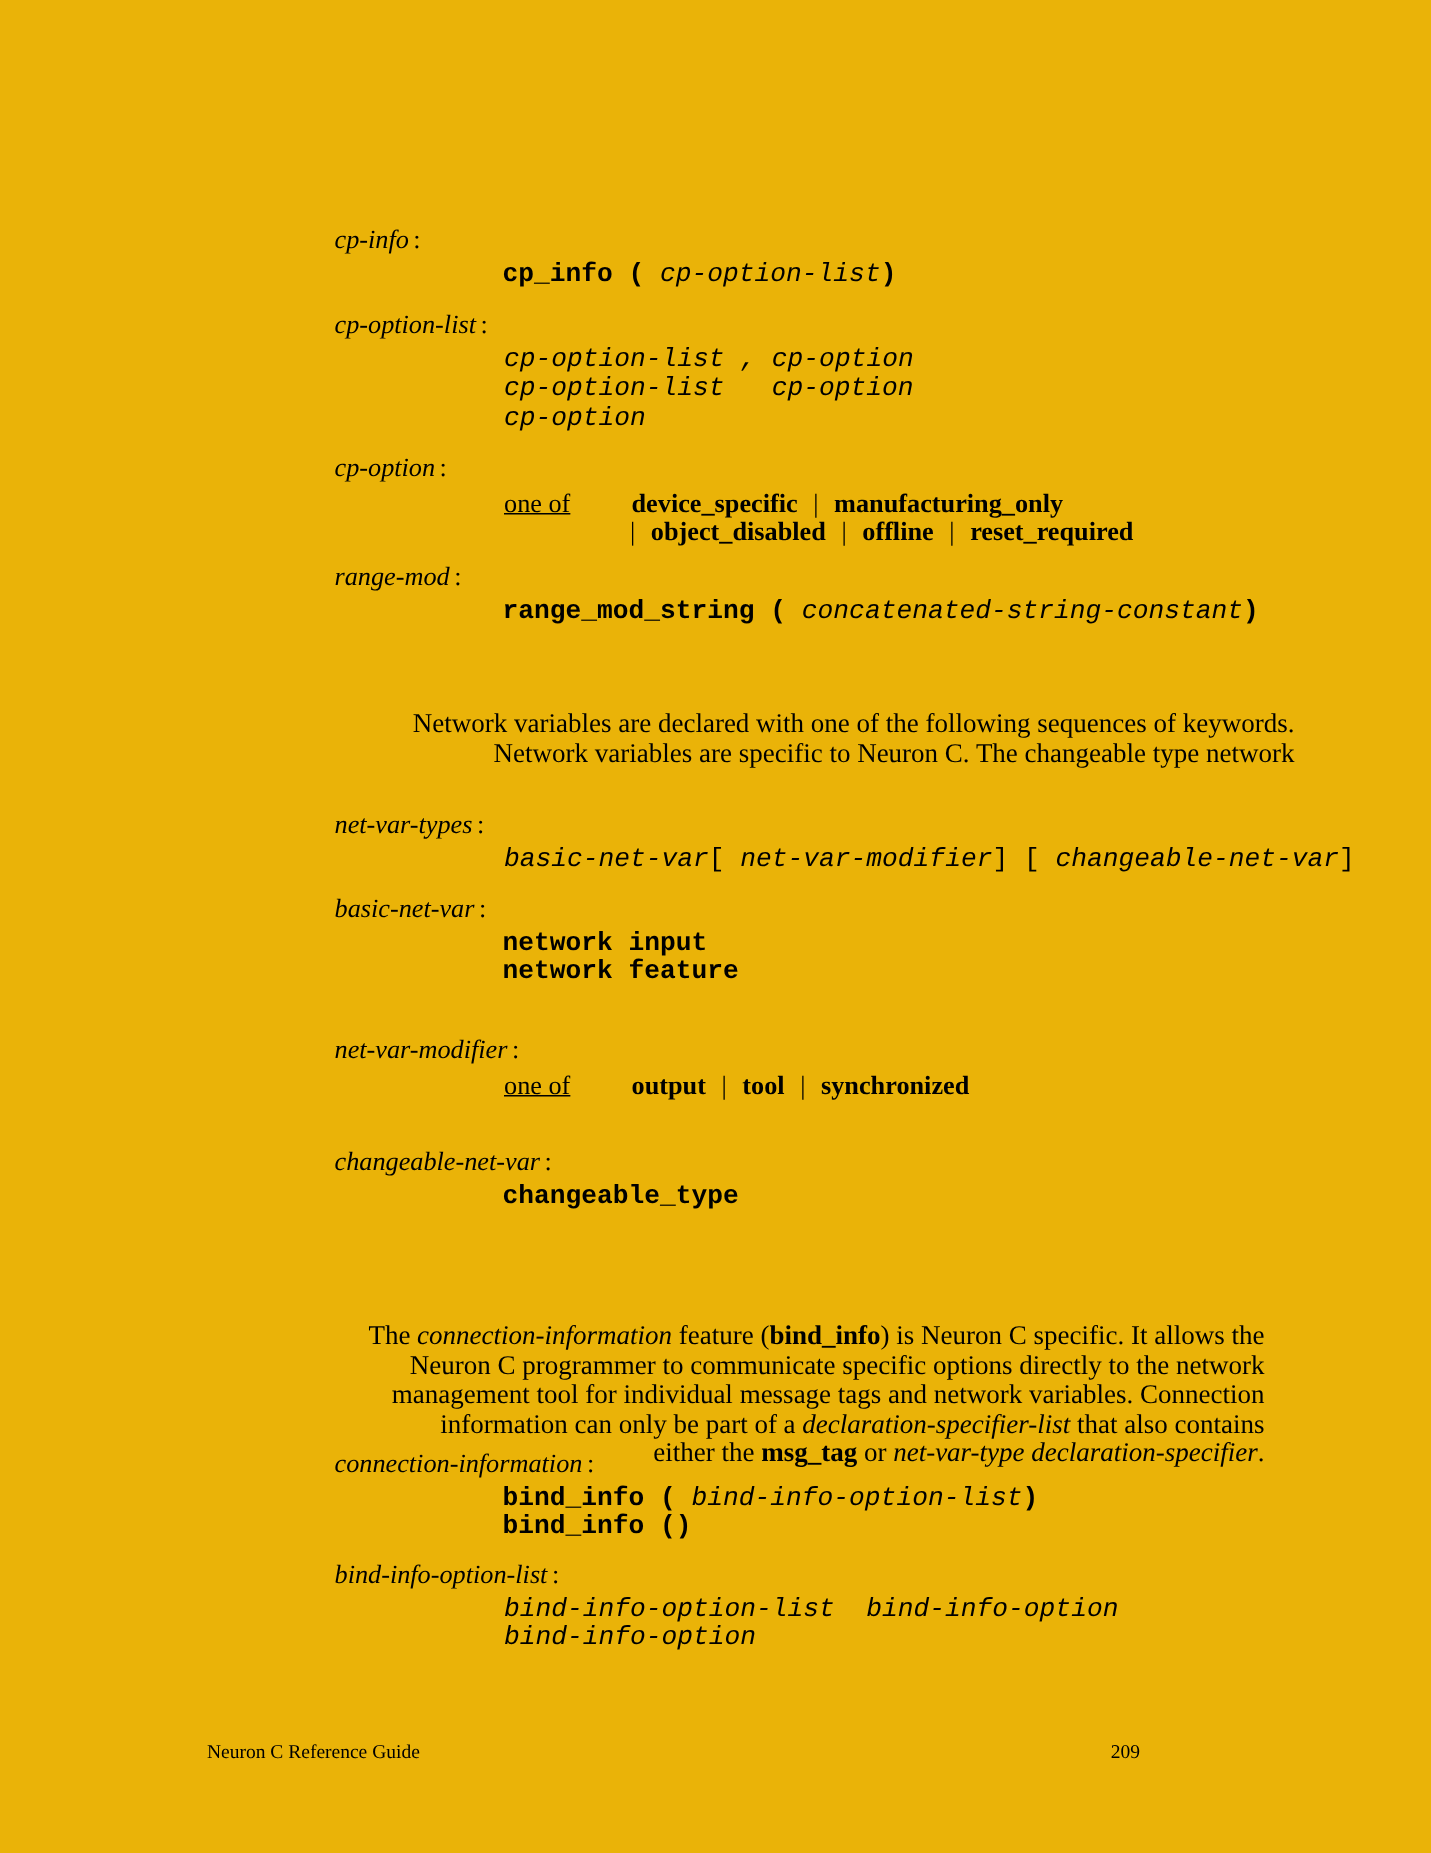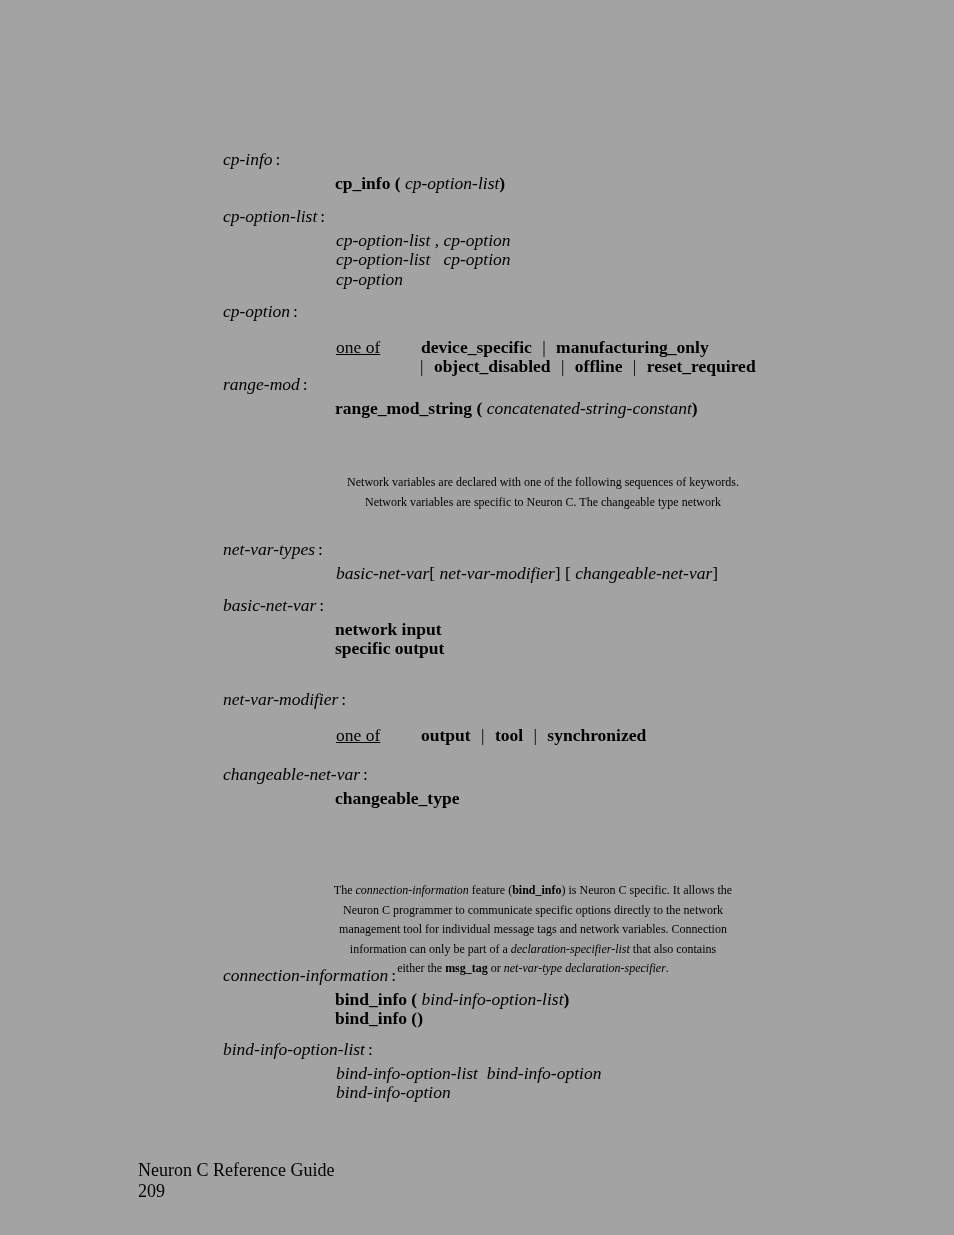--- a/index.html
+++ b/index.html
@@ -9,21 +9,21 @@
     background: #ffffff;
   }
   body {
     font-family: "Liberation Serif", "DejaVu Serif", serif;
     color: #000000;
   }
   .page {
     position: relative;
     width: 954px;
     height: 1235px;
-    background: #a3a3a3;
+    background: #eab308;
     overflow: hidden;
   }
   
   .nt       { font-style: italic; }          
   .term     { font-weight: bold; }           
   .rom      { font-style: normal; font-weight: normal; }
   .oneof    { text-decoration: underline; font-style: normal; font-weight: normal; }
   .bar      { font-weight: normal; font-style: normal; padding: 0 2px; }
 
   
@@ -38,63 +38,63 @@
     font-style: italic;
     font-size: 17.5px;
   }
   .prod .head .colon {
     font-style: normal;
     padding-left: 3px;
   }
   .prod .body {
     margin-left: 112px;      
     margin-top: 4px;
+    font-family: Liberation Mono, monospace;
   }
   .prod .body .line {
     display: block;
     white-space: nowrap;
   }
   .prod .body.bodyshift { margin-left: 113px; }
 
   
   .oneof-row {
     margin-left: 113px;      
-    margin-top: 16px;
+    margin-top: 4px;
     display: flex;
     align-items: flex-start;
   }
   .oneof-row .label {
     width: 85px;             
     flex: 0 0 85px;
   }
   .oneof-row .alts .line { display: block; white-space: nowrap; }
   .oneof-row .alts .line.indent2 { margin-left: -3px; }
 
   
   .para {
     position: absolute;
     left: 223px;
     width: 600px;
-    font-size: 12px;
+    font-size: 18px;
     line-height: 19.6px;
-    text-align: center;
+    text-align: right;
   }
   .para .ln { display: block; white-space: nowrap; }
 
   
   .footer {
     position: absolute;
     left: 138px;
     top: 1160px;
     width: 640px;
-    font-size: 18px;
+    font-size: 13px;
     display: flex;
     justify-content: space-between;
     align-items: baseline;
-    flex-direction: column;
   }
   .footer .fnum { padding-right: 18px; }
 </style>
 </head>
 <body>
 
 <div class="page">
 
   <div class="prod" style="top:150px">
     <div class="head"><span>cp-info</span><span class="colon">:</span></div>
@@ -139,21 +139,21 @@
     <div class="head"><span>net-var-types</span><span class="colon">:</span></div>
     <div class="body bodyshift">
       <span class="line"><span class="nt">basic-net-var</span><span class="rom">[</span><span class="rom">&nbsp;</span><span class="nt">net-var-modifier</span><span class="rom">]</span><span class="rom">&nbsp;</span><span class="rom">[</span><span class="rom">&nbsp;</span><span class="nt">changeable-net-var</span><span class="rom">]</span></span>
     </div>
   </div>
 
   <div class="prod" style="top:596px">
     <div class="head"><span>basic-net-var</span><span class="colon">:</span></div>
     <div class="body">
       <span class="line term">network input</span>
-      <span class="line term">specific output</span>
+      <span class="line term">network feature</span>
     </div>
   </div>
 
   <div class="prod" style="top:690px">
     <div class="head"><span>net-var-modifier</span><span class="colon">:</span></div>
     <div class="oneof-row">
       <span class="label"><span class="oneof">one of</span></span>
       <span class="alts">
         <span class="line"><span class="term">output</span><span class="bar">&nbsp;</span><span class="bar">|</span><span class="bar">&nbsp;</span><span class="term">tool</span><span class="bar">&nbsp;</span><span class="bar">|</span><span class="bar">&nbsp;</span><span class="term">synchronized</span></span>
       </span>

